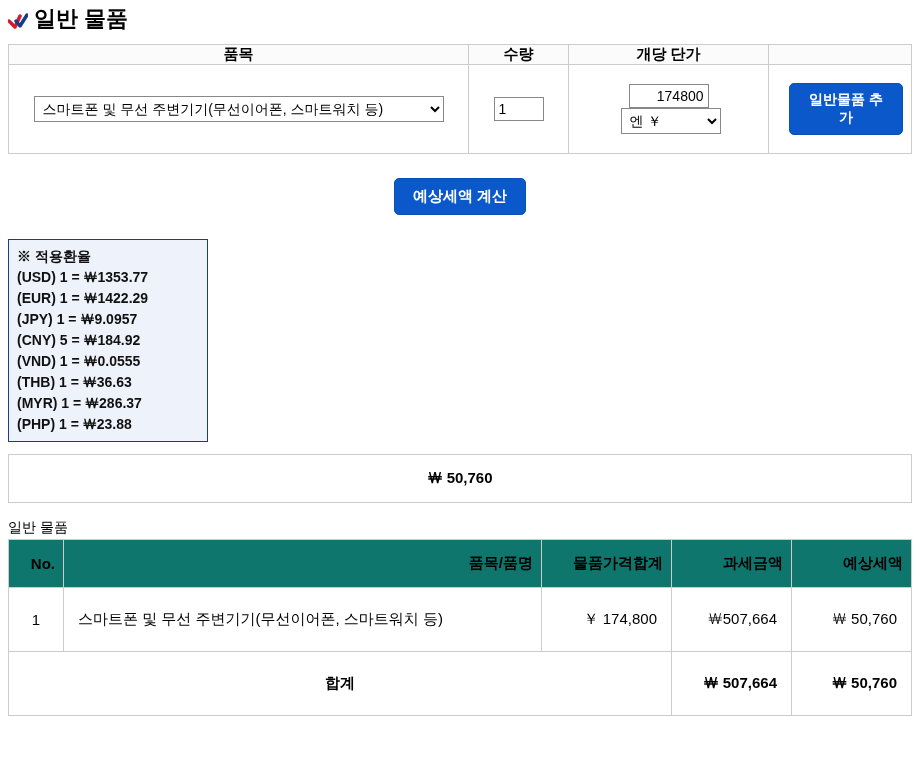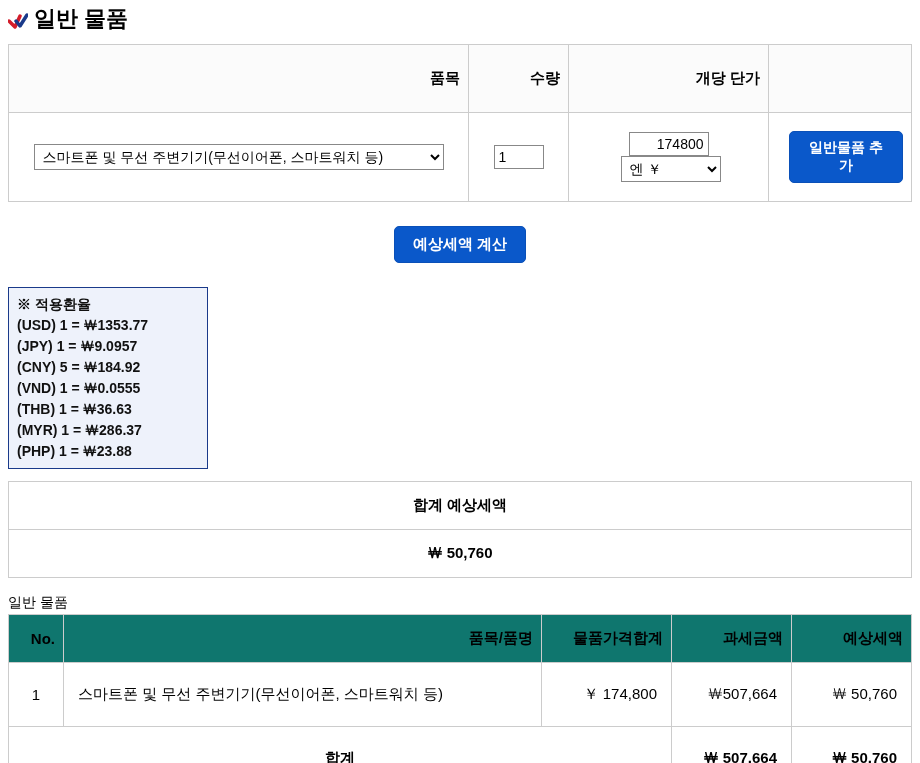--- a/index.html
+++ b/index.html
@@ -25,23 +25,23 @@
     width: 20px;
     height: 18px;
   }
   .input-table {
     width: 100%;
     border-collapse: collapse;
   }
   .input-table th {
     background: #fbfbfb;
     border: 1px solid #ccc;
-    padding: 24px 8px;
-    font-weight: bold;
-    text-align: right;
+    padding: 0 8px;
+    font-weight: bold;
+    text-align: center;
     font-size: 15px;
   }
   .input-table td {
     border: 1px solid #ccc;
     padding: 18px 8px;
     text-align: center;
     vertical-align: middle;
   }
   select, input[type="text"] {
     font-family: inherit;
@@ -171,33 +171,31 @@
   </tbody>
 </table>
 
 <div class="calc-row">
   <button class="btn-blue">예상세액 계산</button>
 </div>
 
 <div class="rate-box">
   <div>※ 적용환율</div>
   <div>(USD) 1 = ￦1353.77</div>
+  <div>(EUR) 1 = ￦1422.29</div>
   <div>(JPY) 1 = ￦9.0957</div>
   <div>(CNY) 5 = ￦184.92</div>
   <div>(VND) 1 = ￦0.0555</div>
   <div>(THB) 1 = ￦36.63</div>
   <div>(MYR) 1 = ￦286.37</div>
   <div>(PHP) 1 = ￦23.88</div>
 </div>
 
 <table class="summary-table">
   <tbody>
-      <tr>
-        <td class="summary-header">합계 예상세액</td>
-      </tr>
   <tr>
         <td class="summary-value">￦ 50,760</td>
       </tr>
 </tbody>
   </table>
 
 <div class="section-label">일반 물품</div>
 
 <table class="result-table">
   <colgroup>

